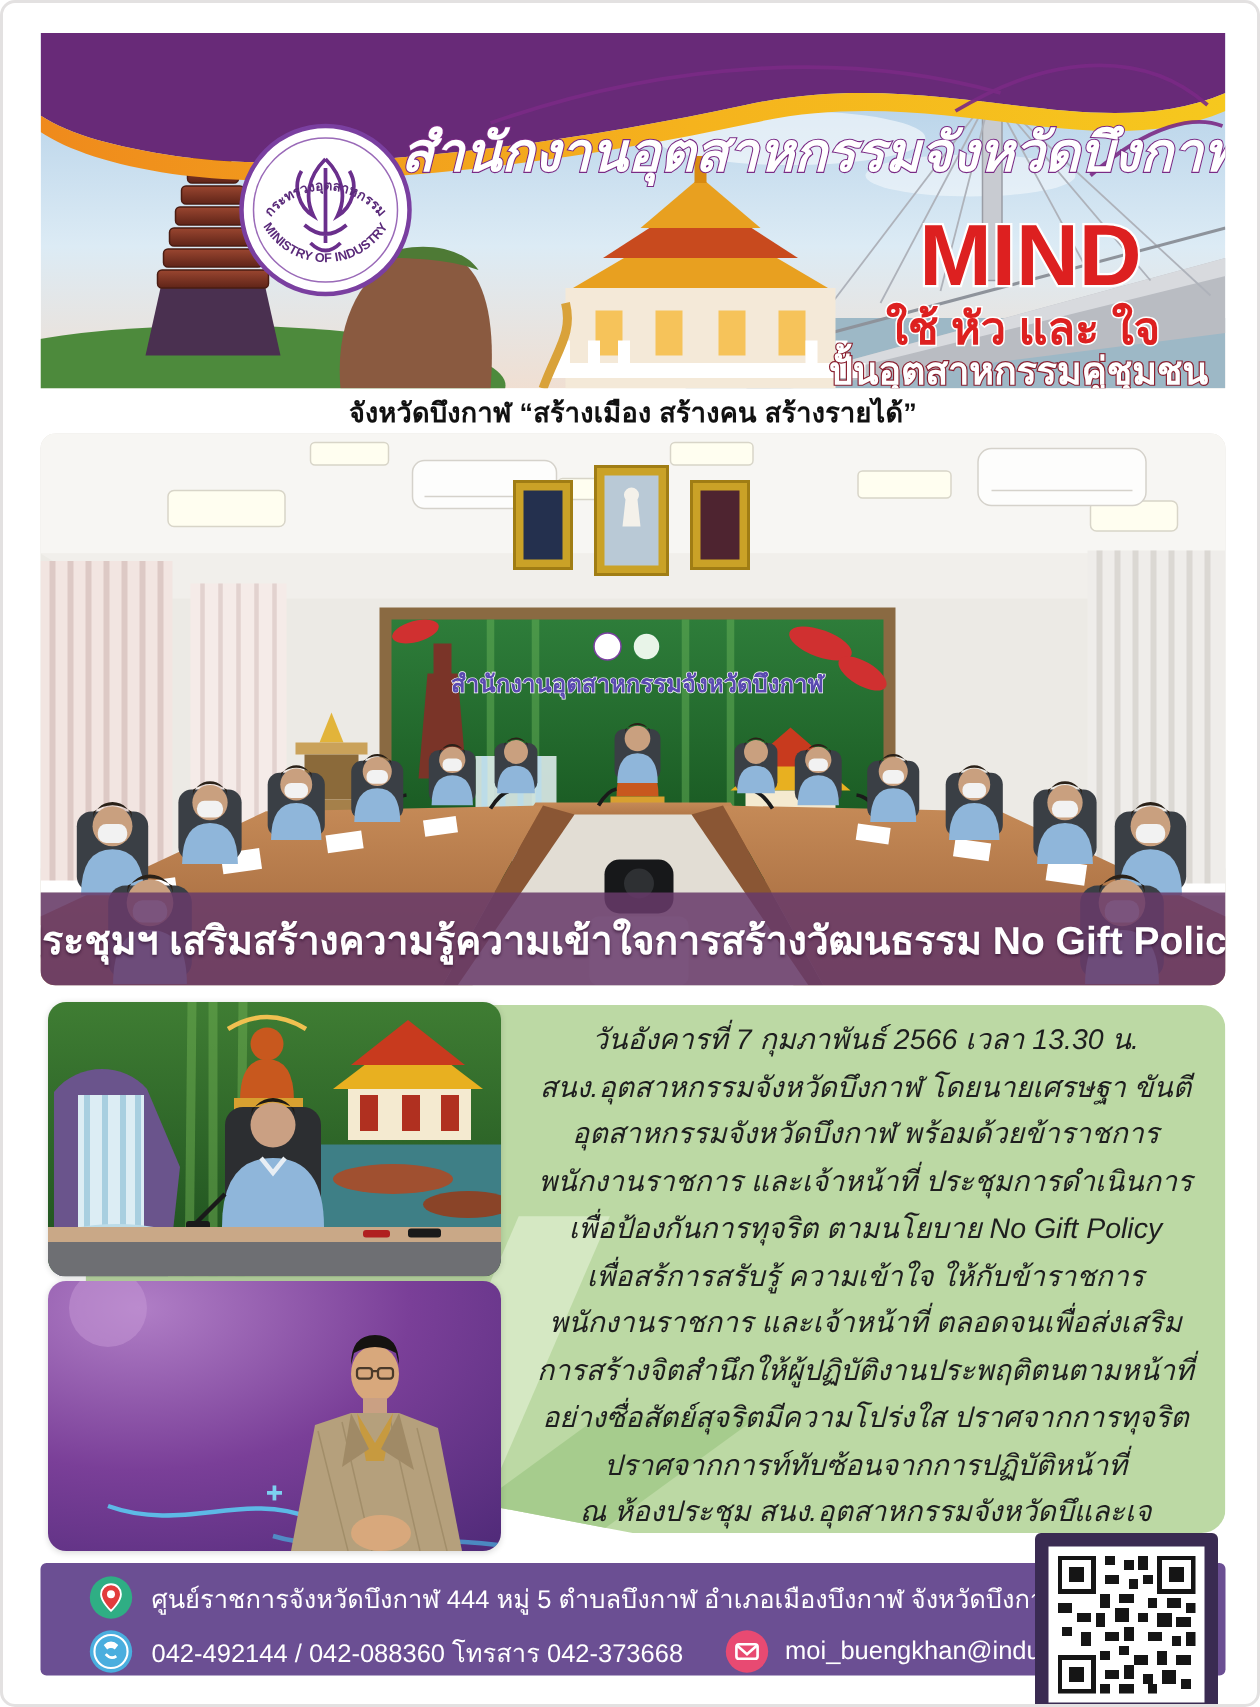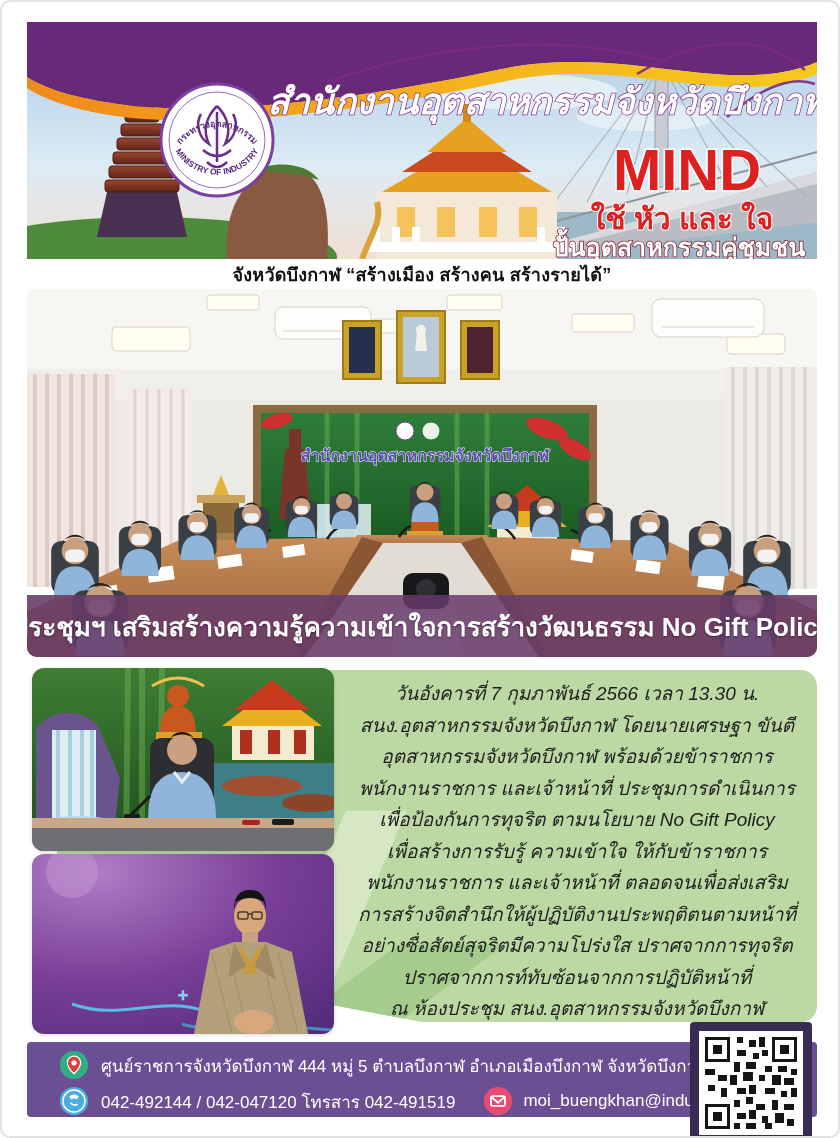--- a/index.html
+++ b/index.html
@@ -396,26 +396,26 @@
     <div class="green-dark"></div>
   </div>
 
   <div class="abs article">
 
   <div class="line">วันอังคารที่ 7 กุมภาพันธ์ 2566 เวลา 13.30 น.</div>
       <div class="line">สนง.อุตสาหกรรมจังหวัดบึงกาฬ โดยนายเศรษฐา ขันตี</div>
       <div class="line">อุตสาหกรรมจังหวัดบึงกาฬ พร้อมด้วยข้าราชการ</div>
       <div class="line">พนักงานราชการ และเจ้าหน้าที่ ประชุมการดำเนินการ</div>
       <div class="line">เพื่อป้องกันการทุจริต ตามนโยบาย No Gift Policy</div>
-      <div class="line">เพื่อสร้างการรับรู้ ความเข้าใจ ให้กับข้าราชการ</div>
+      <div class="line">เพื่อสร้การสรับรู้ ความเข้าใจ ให้กับข้าราชการ</div>
       <div class="line">พนักงานราชการ และเจ้าหน้าที่ ตลอดจนเพื่อส่งเสริม</div>
       <div class="line">การสร้างจิตสำนึกให้ผู้ปฏิบัติงานประพฤติตนตามหน้าที่</div>
       <div class="line">อย่างซื่อสัตย์สุจริตมีความโปร่งใส ปราศจากการทุจริต</div>
       <div class="line">ปราศจากการท์ทับซ้อนจากการปฏิบัติหน้าที่</div>
-      <div class="line">ณ ห้องประชุม สนง.อุตสาหกรรมจังหวัดบึงกาฬ</div>
+      <div class="line">ณ ห้องประชุม สนง.อุตสาหกรรมจังหวัดบึและเจ</div>
     </div>
 
   <div class="abs photo-card photo1">
     <svg width="302" height="183" viewBox="0 0 302 183">
       <defs>
         <linearGradient id="forest" x1="0" y1="0" x2="0" y2="1">
           <stop offset="0" stop-color="#3f7d33"></stop>
             <stop offset="1" stop-color="#1d4f1e"></stop>
         </linearGradient>
       </defs>
@@ -525,21 +525,21 @@
       </svg>
       <span>ศูนย์ราชการจังหวัดบึงกาฬ 444 หมู่ 5 ตำบลบึงกาฬ อำเภอเมืองบึงกาฬ จังหวัดบึงกาฬ 38000</span>
     </div>
     <div class="contact-row row2">
       <svg class="cicon" viewBox="0 0 34 34">
         <circle cx="17" cy="17" r="16" fill="#4aaede"></circle>
         <circle cx="17" cy="17" r="12.5" fill="none" stroke="#ffffff" stroke-width="1.6"></circle>
         <path d="M11.5,12 q5.5,-5 11,0 l-2.6,3.4 q-3,-2.2 -5.8,0 Z" fill="#ffffff"></path>
         <path d="M13,19 q4,4.5 8,1.5" stroke="#ffffff" stroke-width="2" fill="none"></path>
       </svg>
-      <span>042-492144 / 042-047120 โทรสาร 042-491519</span>
+      <span>042-492144 / 042-088360 โทรสาร 042-373668</span>
       <span class="email-group">
         <svg class="cicon" viewBox="0 0 34 34">
           <circle cx="17" cy="17" r="16" fill="#e84a72"></circle>
           <rect x="9" y="11.5" width="16" height="11" rx="2" fill="none" stroke="#ffffff" stroke-width="2"></rect>
           <path d="M9.5,12.5 L17,19 L24.5,12.5" fill="none" stroke="#ffffff" stroke-width="2"></path>
         </svg>
         <span>moi_buengkhan@industry.go.th</span>
       </span>
     </div>
   </div>

